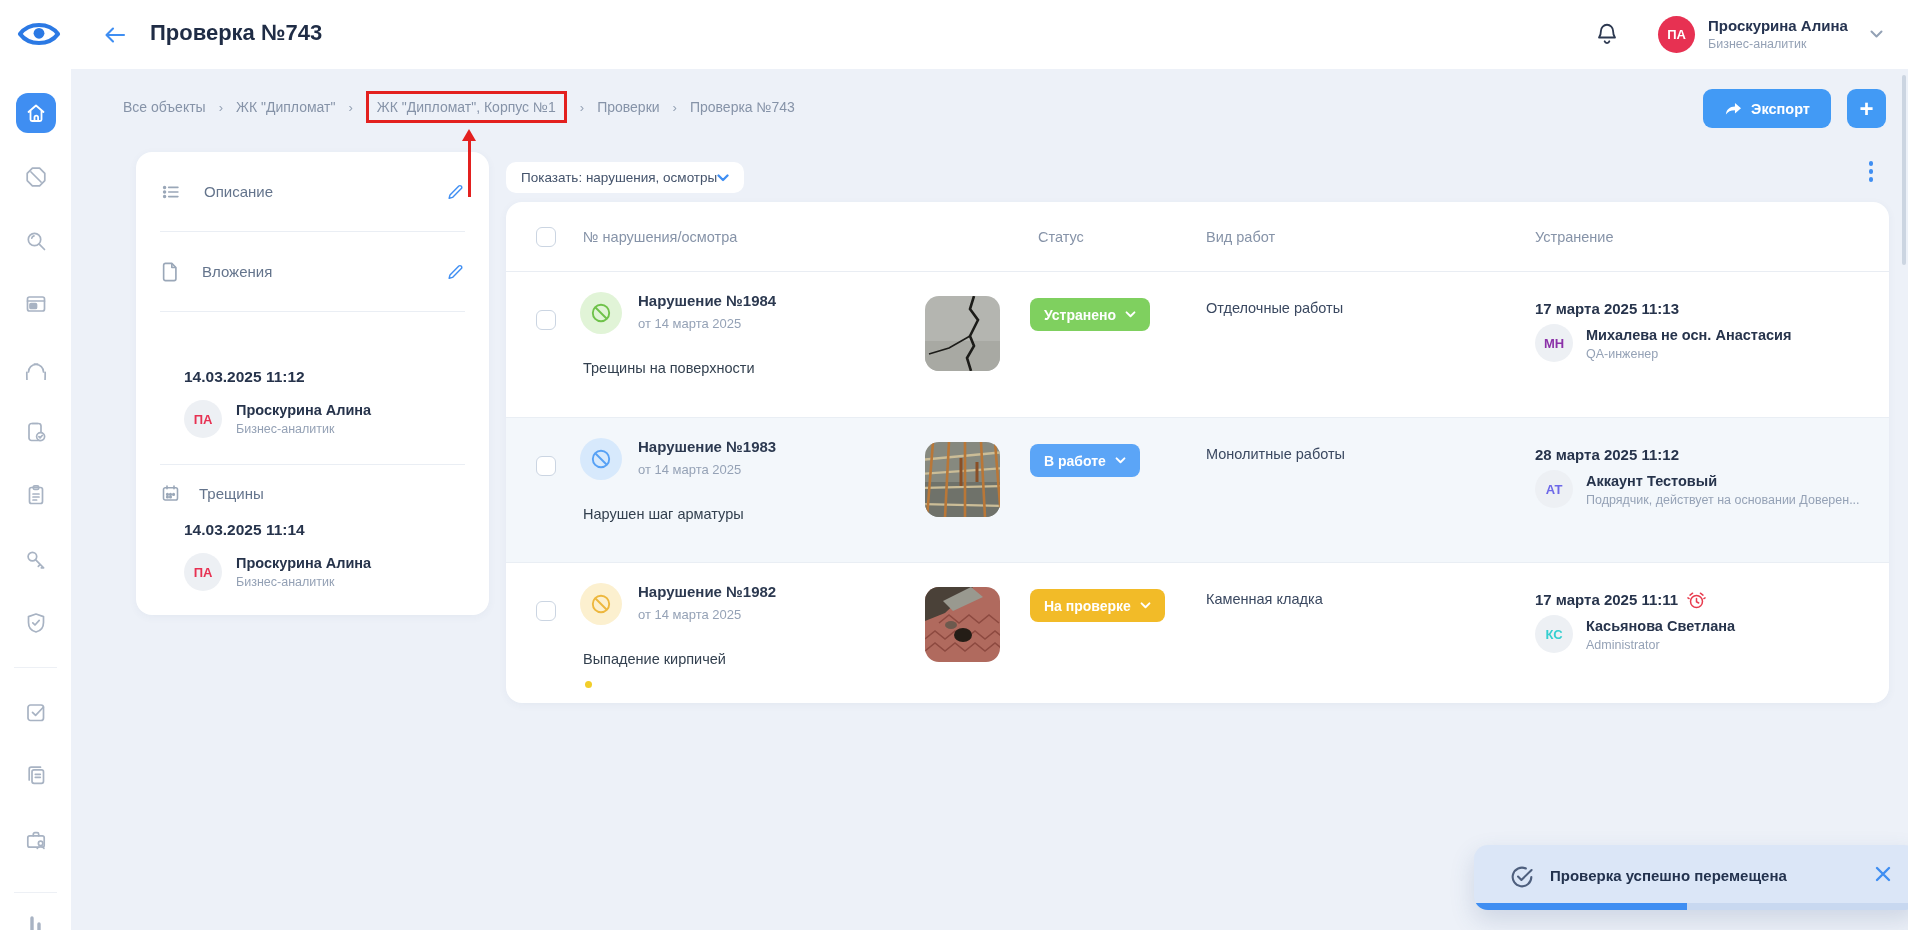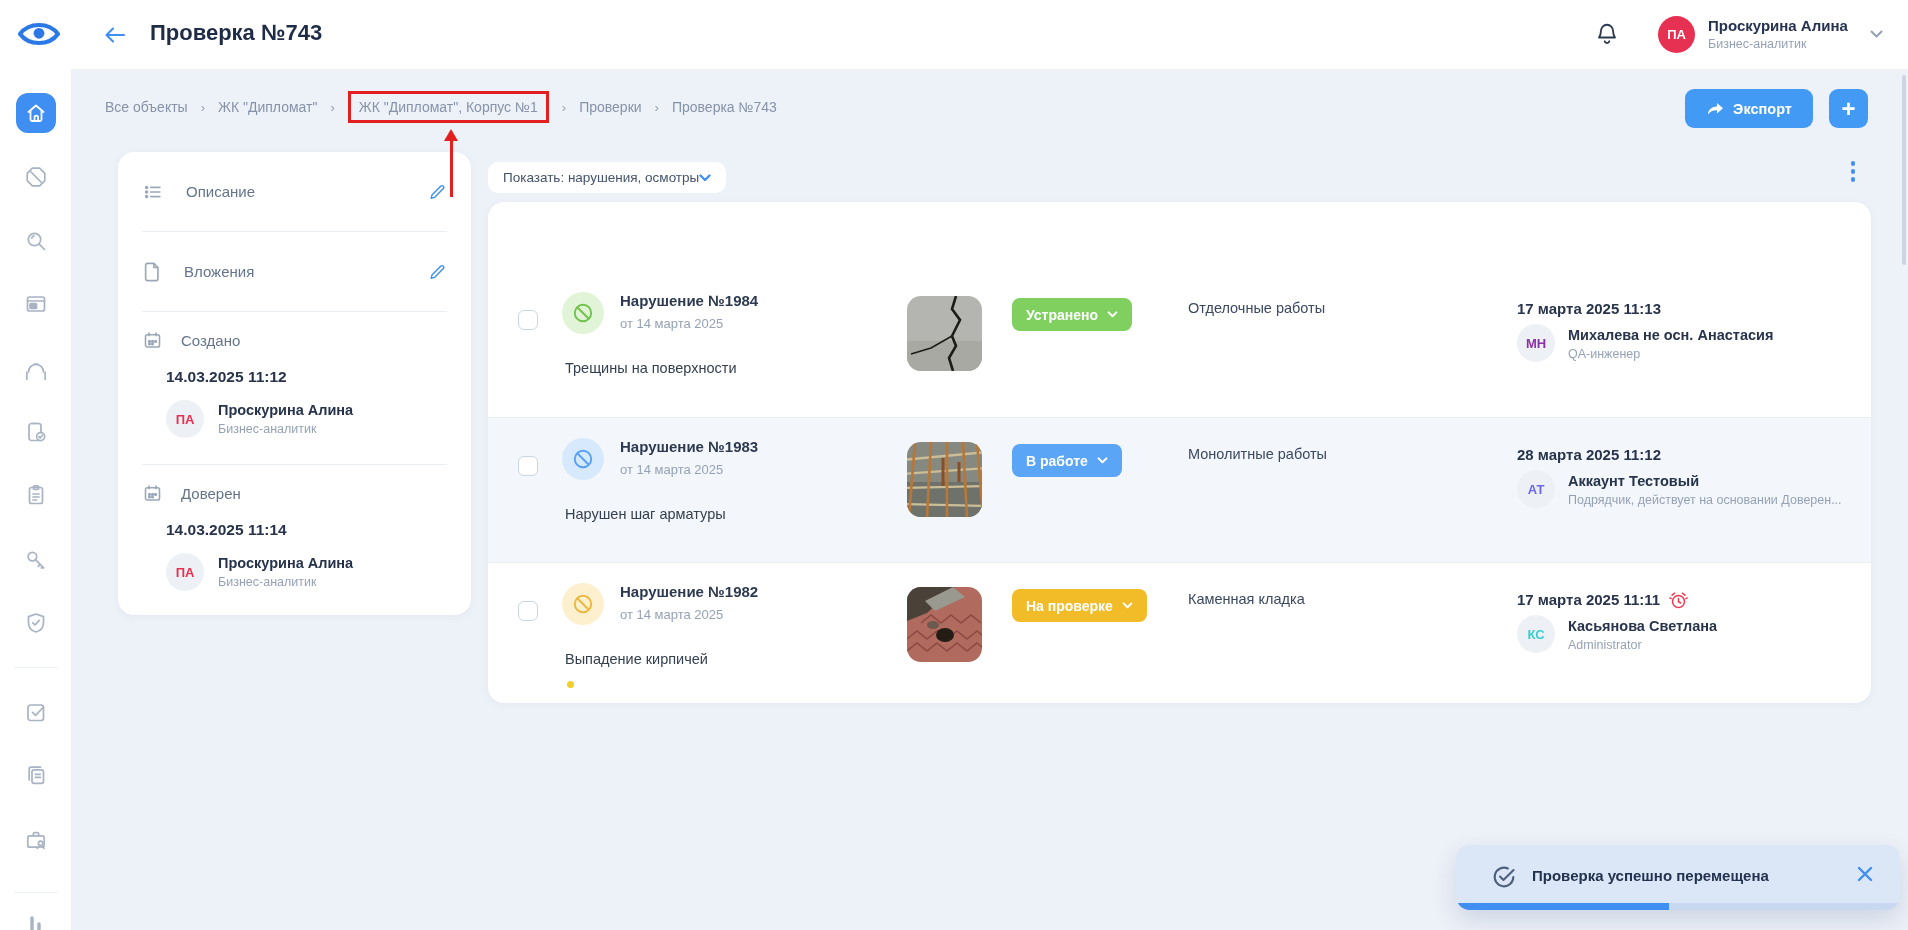--- a/index.html
+++ b/index.html
@@ -24,21 +24,21 @@
   
   .sidebar{position:absolute;left:0;top:69px;width:71px;height:861px;background:#fff;z-index:5;}
   .sic{position:absolute;left:24px;width:24px;height:24px;cursor:pointer;}
   .sic svg{stroke:#a8b3c3;fill:none;stroke-width:1.7;stroke-linecap:round;stroke-linejoin:round;}
   .sactive{position:absolute;left:16px;top:24px;width:40px;height:40px;background:#3f8ef2;border-radius:12px;
     display:flex;align-items:center;justify-content:center;cursor:pointer;}
   .sactive svg{stroke:#fff;fill:none;stroke-width:1.8;stroke-linecap:round;stroke-linejoin:round;}
   .sdiv{position:absolute;left:14px;width:43px;height:1px;background:#edf0f5;}
 
   
-  .content{position:absolute;left:71px;top:69px;width:1702px;height:861px;}
+  .content{position:absolute;left:89px;top:69px;width:1702px;height:861px;}
 
   .crumbs{position:absolute;left:34px;top:18px;height:40px;display:flex;align-items:center;gap:13px;
     font-size:14px;color:#8693a8;white-space:nowrap;}
   .crumb{cursor:pointer;}
   .crumb-sep{font-size:13px;color:#96a3b6;}
   .crumb-boxed{border:3px solid #e3201f;padding:5px 8px;}
   .ann-arrow{position:absolute;left:373px;top:60px;width:14px;height:68px;z-index:3;pointer-events:none;}
   .ann-arrow .head{position:absolute;left:0;top:0;width:0;height:0;
     border-left:7px solid transparent;border-right:7px solid transparent;border-bottom:12px solid #e3201f;}
   .ann-arrow .line{position:absolute;left:5.5px;top:10px;width:3px;height:58px;background:#e3201f;}
@@ -288,55 +288,41 @@
       </span>
       <span class="ilabel">Вложения</span>
       <span class="pencil">
         <svg width="20" height="20" viewBox="0 0 24 24">
             <path d="M5 19.5 l1-4 L16.6 4.9 a1.9 1.9 0 0 1 2.7 0 l.3 .3 a1.9 1.9 0 0 1 0 2.7 L9 18.5 Z" fill="none" stroke="#3f8ef2" stroke-width="1.7" stroke-linejoin="round"></path>
           </svg>
       </span>
     </div>
     <div class="idiv" style="top:159px"></div>
 
-    <div class="irow" style="top:176px;height:24px">
-      <span>
-        <svg width="21" height="21" viewBox="0 0 24 24" fill="none" stroke="#9aa7b8" stroke-width="1.8" stroke-linecap="round">
-            <rect x="4" y="5.5" width="16" height="14" rx="2"></rect>
-            <path d="M8 3.5 v3 M16 3.5 v3"></path>
-            <circle cx="8.5" cy="13" r=".9" fill="#9aa7b8"></circle>
-            <circle cx="12" cy="13" r=".9" fill="#9aa7b8"></circle>
-            <circle cx="15.5" cy="13" r=".9" fill="#9aa7b8"></circle>
-            <circle cx="8.5" cy="16" r=".9" fill="#9aa7b8"></circle>
-            <circle cx="12" cy="16" r=".9" fill="#9aa7b8"></circle>
-          </svg>
-      </span>
-      <span class="sectlabel">Создано</span>
-    </div>
     <div class="sectdate" style="top:216px">14.03.2025 11:12</div>
     <div class="puser">
       <div class="av av-p" style="top:248px">ПА</div>
       <div class="nm" style="top:250px">Проскурина Алина</div>
       <div class="rl" style="top:270px">Бизнес-аналитик</div>
     </div>
     <div class="idiv" style="top:312px"></div>
 
     <div class="irow" style="top:329px;height:24px">
       <span>
         <svg width="21" height="21" viewBox="0 0 24 24" fill="none" stroke="#9aa7b8" stroke-width="1.8" stroke-linecap="round">
             <rect x="4" y="5.5" width="16" height="14" rx="2"></rect>
             <path d="M8 3.5 v3 M16 3.5 v3"></path>
             <circle cx="8.5" cy="13" r=".9" fill="#9aa7b8"></circle>
             <circle cx="12" cy="13" r=".9" fill="#9aa7b8"></circle>
             <circle cx="15.5" cy="13" r=".9" fill="#9aa7b8"></circle>
             <circle cx="8.5" cy="16" r=".9" fill="#9aa7b8"></circle>
             <circle cx="12" cy="16" r=".9" fill="#9aa7b8"></circle>
           </svg>
       </span>
-      <span class="sectlabel">Доверен</span>
+      <span class="sectlabel">Трещины</span>
     </div>
     <div class="sectdate" style="top:369px">14.03.2025 11:14</div>
     <div class="puser">
       <div class="av av-p" style="top:401px">ПА</div>
       <div class="nm" style="top:403px">Проскурина Алина</div>
       <div class="rl" style="top:423px">Бизнес-аналитик</div>
     </div>
   </div>
 
   <div class="filterpill">
@@ -345,20 +331,27 @@
         <path d="M1.5 1.5 L6 6 L10.5 1.5" fill="none" stroke="#3f8ef2" stroke-width="2.3" stroke-linecap="round" stroke-linejoin="round"></path>
       </svg>
   </div>
   <div class="dots">
       <i></i>
       <i></i>
       <i></i>
     </div>
 
   <div class="tablecard">
+    <div class="thead">
+      <div class="cb" style="top:25px"></div>
+      <div class="hl" style="left:77px">№ нарушения/осмотра</div>
+      <div class="hl" style="left:532px">Статус</div>
+      <div class="hl" style="left:700px">Вид работ</div>
+      <div class="hl" style="left:1029px">Устранение</div>
+    </div>
 
     <div class="trow" style="top:70px;height:145px">
       <div class="cb" style="top:38px"></div>
       <div class="ricon green">
         <svg width="24" height="24" viewBox="0 0 24 24">
             <circle cx="12" cy="12" r="8.2"></circle>
             <path d="M6.5 6.5 L17.5 17.5"></path>
           </svg>
       </div>
       <div class="rtitle">Нарушение №1984</div>

